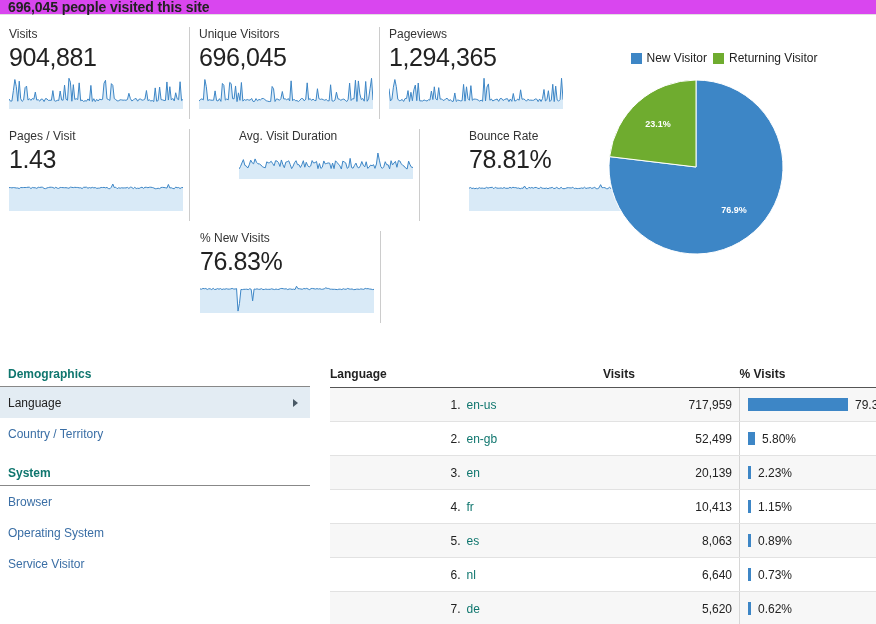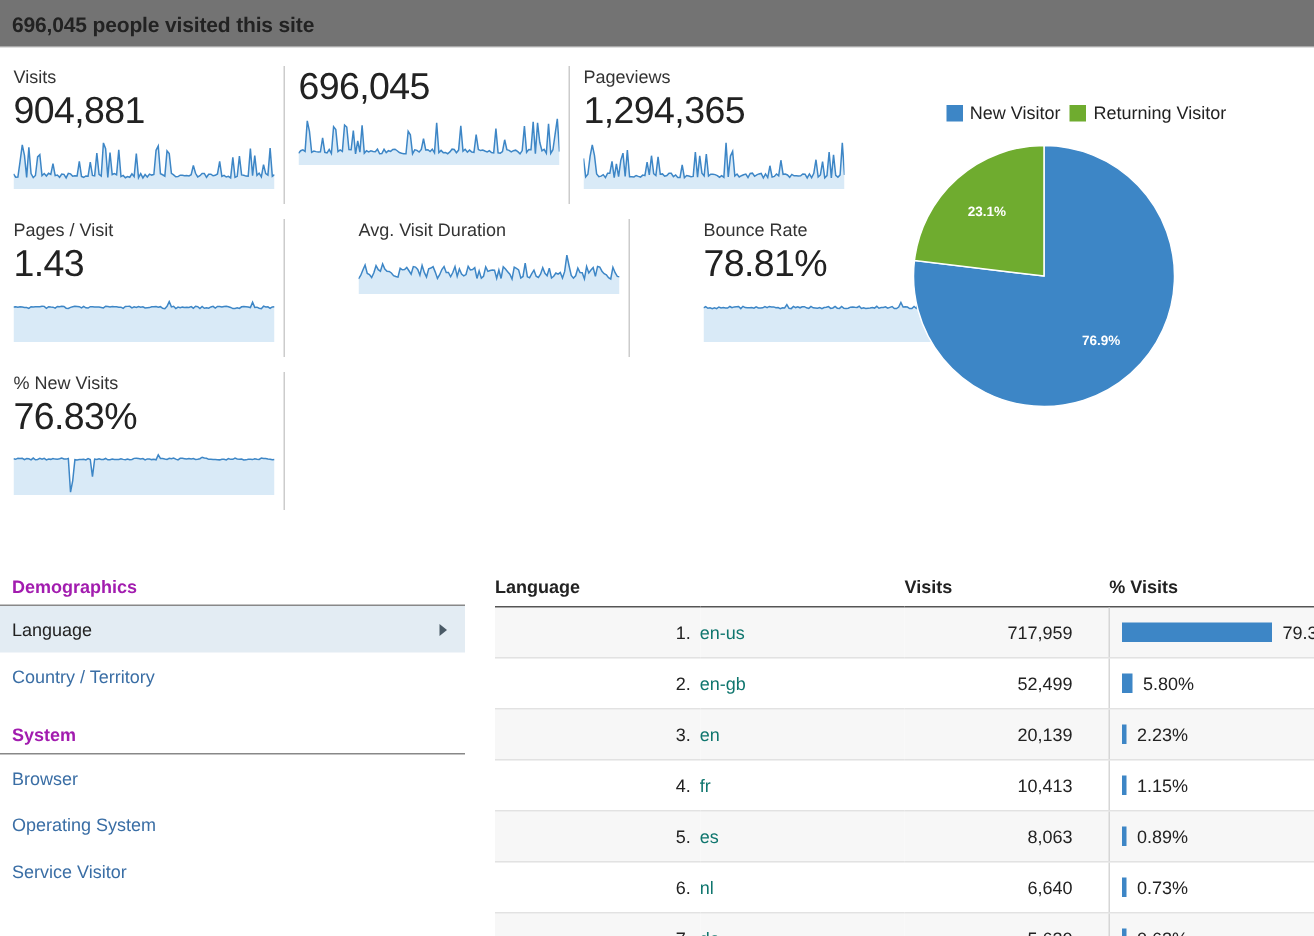--- a/index.html
+++ b/index.html
@@ -11,22 +11,22 @@
     height: 624px;
     overflow: hidden;
     background: #ffffff;
     font-family: "Liberation Sans", sans-serif;
     color: #000000;
     -webkit-font-smoothing: antialiased;
   }
 
   
   .header-bar {
-    height: 32px;
-    background: #737373;
+    height: 15px;
+    background: #d946ef;
     border-bottom: 1px solid #e0e0e0;
     display: flex;
     align-items: center;
     padding-left: 8px;
     box-sizing: border-box;
   }
   .header-title {
     font-size: 14px;
     font-weight: bold;
     color: #222222;
@@ -46,21 +46,21 @@
     width: 572px;
     height: 352px;
   }
 
   .metric-row {
     display: flex;
     height: 100px;
   }
   .metric-row.row1 { margin-top: 10px; }
   .metric-row.row2 { margin-top: 2px; gap: 40px; }
-  .metric-row.row3 { margin-top: 2px; }
+  .metric-row.row3 { margin-top: 2px; justify-content: center; }
 
   .metric-card {
     position: relative;
     width: 190px;
     box-sizing: border-box;
     padding-left: 9px;
     padding-right: 9px;
   }
   .metric-card.divided::after {
     content: "";
@@ -149,21 +149,21 @@
   
   .sidebar {
     position: absolute;
     left: 0;
     top: 0;
     width: 310px;
   }
   .sidebar-group-title {
     font-size: 12px;
     font-weight: bold;
-    color: #a21caf;
+    color: #0f766e;
     padding: 0 0 5px 8px;
     border-bottom: 1px solid #888888;
     line-height: 14px;
   }
   .sidebar-group-title.second {
     margin-top: 17px;
   }
   .sidebar-item {
     height: 31px;
     display: flex;
@@ -232,21 +232,21 @@
   td.cell-name {
     padding-left: 0;
   }
   td.cell-name a {
     color: #0f766e;
     text-decoration: none;
   }
   td.cell-visits {
     width: 90px;
     text-align: right;
-    padding-right: 24px;
+    padding-right: 7px;
     white-space: nowrap;
   }
   td.cell-pct {
     width: 140px;
     padding-left: 8px;
     border-left: 1px solid #d6d6d6;
   }
   .pct-wrap {
     display: flex;
     align-items: center;
@@ -276,20 +276,21 @@
         <div class="metric-label">Visits</div>
         <div class="metric-value">904,881</div>
         <div class="spark-wrap">
             <svg width="174" height="32" viewBox="0 0 174 32">
               <path d="M 0.00 21.94 L 1.46 24.15 L 2.92 24.02 L 4.39 13.63 L 5.85 2.56 L 7.31 9.60 L 8.77 24.25 L 10.24 4.19 L 11.70 21.73 L 13.16 24.35 L 14.62 23.00 L 16.08 10.63 L 17.55 9.11 L 19.01 23.11 L 20.47 21.66 L 21.93 23.37 L 23.39 21.52 L 24.86 22.23 L 26.32 15.08 L 27.78 23.08 L 29.24 22.70 L 30.71 24.15 L 32.17 22.06 L 33.63 22.24 L 35.09 24.56 L 36.55 21.56 L 38.02 21.93 L 39.48 23.51 L 40.94 23.23 L 42.40 23.33 L 43.87 13.62 L 45.33 23.61 L 46.79 24.21 L 48.25 23.29 L 49.71 23.51 L 51.18 14.03 L 52.64 22.96 L 54.10 23.19 L 55.56 8.12 L 57.03 22.19 L 58.49 23.35 L 59.95 1.28 L 61.41 5.18 L 62.87 24.24 L 64.34 7.67 L 65.80 22.36 L 67.26 21.74 L 68.72 22.49 L 70.18 5.87 L 71.65 23.76 L 73.11 22.96 L 74.57 24.50 L 76.03 23.66 L 77.50 24.17 L 78.96 21.91 L 80.42 23.77 L 81.88 8.42 L 83.34 24.44 L 84.81 21.72 L 86.27 24.63 L 87.73 22.37 L 89.19 24.02 L 90.66 22.06 L 92.12 22.73 L 93.58 22.32 L 95.04 6.21 L 96.50 3.27 L 97.97 21.78 L 99.43 22.52 L 100.89 23.41 L 102.35 6.64 L 103.82 8.39 L 105.28 21.58 L 106.74 22.55 L 108.20 23.83 L 109.66 23.75 L 111.13 22.80 L 112.59 22.89 L 114.05 23.19 L 115.51 23.07 L 116.97 23.27 L 118.44 22.52 L 119.90 16.31 L 121.36 21.53 L 122.82 23.93 L 124.29 23.17 L 125.75 21.70 L 127.21 21.62 L 128.67 24.19 L 130.13 22.15 L 131.60 22.11 L 133.06 23.21 L 134.52 22.90 L 135.98 21.95 L 137.45 13.53 L 138.91 23.58 L 140.37 22.87 L 141.83 24.00 L 143.29 23.52 L 144.76 24.60 L 146.22 10.92 L 147.68 24.26 L 149.14 23.58 L 150.61 10.06 L 152.07 22.60 L 153.53 22.87 L 154.99 23.41 L 156.45 23.50 L 157.92 4.96 L 159.38 23.06 L 160.84 9.71 L 162.30 22.91 L 163.76 21.46 L 165.23 23.95 L 166.69 15.78 L 168.15 21.73 L 169.61 22.71 L 171.08 4.74 L 172.54 23.59 L 174.00 22.41 L 174 32 L 0 32 Z" fill="#d9eaf7"></path>
               <path d="M 0.00 21.94 L 1.46 24.15 L 2.92 24.02 L 4.39 13.63 L 5.85 2.56 L 7.31 9.60 L 8.77 24.25 L 10.24 4.19 L 11.70 21.73 L 13.16 24.35 L 14.62 23.00 L 16.08 10.63 L 17.55 9.11 L 19.01 23.11 L 20.47 21.66 L 21.93 23.37 L 23.39 21.52 L 24.86 22.23 L 26.32 15.08 L 27.78 23.08 L 29.24 22.70 L 30.71 24.15 L 32.17 22.06 L 33.63 22.24 L 35.09 24.56 L 36.55 21.56 L 38.02 21.93 L 39.48 23.51 L 40.94 23.23 L 42.40 23.33 L 43.87 13.62 L 45.33 23.61 L 46.79 24.21 L 48.25 23.29 L 49.71 23.51 L 51.18 14.03 L 52.64 22.96 L 54.10 23.19 L 55.56 8.12 L 57.03 22.19 L 58.49 23.35 L 59.95 1.28 L 61.41 5.18 L 62.87 24.24 L 64.34 7.67 L 65.80 22.36 L 67.26 21.74 L 68.72 22.49 L 70.18 5.87 L 71.65 23.76 L 73.11 22.96 L 74.57 24.50 L 76.03 23.66 L 77.50 24.17 L 78.96 21.91 L 80.42 23.77 L 81.88 8.42 L 83.34 24.44 L 84.81 21.72 L 86.27 24.63 L 87.73 22.37 L 89.19 24.02 L 90.66 22.06 L 92.12 22.73 L 93.58 22.32 L 95.04 6.21 L 96.50 3.27 L 97.97 21.78 L 99.43 22.52 L 100.89 23.41 L 102.35 6.64 L 103.82 8.39 L 105.28 21.58 L 106.74 22.55 L 108.20 23.83 L 109.66 23.75 L 111.13 22.80 L 112.59 22.89 L 114.05 23.19 L 115.51 23.07 L 116.97 23.27 L 118.44 22.52 L 119.90 16.31 L 121.36 21.53 L 122.82 23.93 L 124.29 23.17 L 125.75 21.70 L 127.21 21.62 L 128.67 24.19 L 130.13 22.15 L 131.60 22.11 L 133.06 23.21 L 134.52 22.90 L 135.98 21.95 L 137.45 13.53 L 138.91 23.58 L 140.37 22.87 L 141.83 24.00 L 143.29 23.52 L 144.76 24.60 L 146.22 10.92 L 147.68 24.26 L 149.14 23.58 L 150.61 10.06 L 152.07 22.60 L 153.53 22.87 L 154.99 23.41 L 156.45 23.50 L 157.92 4.96 L 159.38 23.06 L 160.84 9.71 L 162.30 22.91 L 163.76 21.46 L 165.23 23.95 L 166.69 15.78 L 168.15 21.73 L 169.61 22.71 L 171.08 4.74 L 172.54 23.59 L 174.00 22.41" fill="none" stroke="#3d86c6" stroke-width="1"></path>
             </svg>
           </div>
       </div>
       <div class="metric-card divided">
+        <div class="metric-label">Unique Visitors</div>
         <div class="metric-value">696,045</div>
         <div class="spark-wrap">
             <svg width="174" height="32" viewBox="0 0 174 32">
               <path d="M 0.00 24.20 L 1.46 22.46 L 2.92 21.86 L 4.39 22.89 L 5.85 2.56 L 7.31 9.60 L 8.77 23.57 L 10.24 22.75 L 11.70 23.08 L 13.16 23.26 L 14.62 23.20 L 16.08 13.89 L 17.55 23.53 L 19.01 23.97 L 20.47 21.68 L 21.93 24.36 L 23.39 6.45 L 24.86 8.42 L 26.32 23.13 L 27.78 21.99 L 29.24 22.91 L 30.71 5.42 L 32.17 6.67 L 33.63 21.68 L 35.09 21.84 L 36.55 8.98 L 38.02 24.62 L 39.48 15.85 L 40.94 23.39 L 42.40 5.51 L 43.87 24.13 L 45.33 22.51 L 46.79 23.26 L 48.25 22.50 L 49.71 23.04 L 51.18 23.10 L 52.64 21.45 L 54.10 24.49 L 55.56 24.42 L 57.03 21.56 L 58.49 23.76 L 59.95 22.46 L 61.41 22.93 L 62.87 21.61 L 64.34 21.47 L 65.80 22.49 L 67.26 23.71 L 68.72 24.18 L 70.18 24.56 L 71.65 24.48 L 73.11 9.48 L 74.57 11.87 L 76.03 24.51 L 77.50 21.92 L 78.96 22.24 L 80.42 23.33 L 81.88 21.57 L 83.34 14.51 L 84.81 22.00 L 86.27 21.85 L 87.73 22.99 L 89.19 21.49 L 90.66 23.92 L 92.12 3.83 L 93.58 23.73 L 95.04 22.25 L 96.50 23.76 L 97.97 23.62 L 99.43 24.51 L 100.89 23.25 L 102.35 21.45 L 103.82 21.67 L 105.28 23.86 L 106.74 22.06 L 108.20 5.85 L 109.66 22.79 L 111.13 21.53 L 112.59 23.41 L 114.05 22.08 L 115.51 23.40 L 116.97 23.64 L 118.44 11.72 L 119.90 21.65 L 121.36 22.37 L 122.82 22.01 L 124.29 22.68 L 125.75 23.24 L 127.21 22.48 L 128.67 23.76 L 130.13 23.88 L 131.60 7.78 L 133.06 23.89 L 134.52 24.10 L 135.98 23.07 L 137.45 15.19 L 138.91 21.78 L 140.37 22.24 L 141.83 23.27 L 143.29 22.46 L 144.76 22.10 L 146.22 23.08 L 147.68 24.59 L 149.14 22.37 L 150.61 6.10 L 152.07 23.52 L 153.53 21.74 L 154.99 21.87 L 156.45 3.22 L 157.92 24.47 L 159.38 3.94 L 160.84 16.87 L 162.30 22.54 L 163.76 21.51 L 165.23 24.18 L 166.69 4.47 L 168.15 24.25 L 169.61 21.82 L 171.08 11.41 L 172.54 1.28 L 174.00 23.08 L 174 32 L 0 32 Z" fill="#d9eaf7"></path>
               <path d="M 0.00 24.20 L 1.46 22.46 L 2.92 21.86 L 4.39 22.89 L 5.85 2.56 L 7.31 9.60 L 8.77 23.57 L 10.24 22.75 L 11.70 23.08 L 13.16 23.26 L 14.62 23.20 L 16.08 13.89 L 17.55 23.53 L 19.01 23.97 L 20.47 21.68 L 21.93 24.36 L 23.39 6.45 L 24.86 8.42 L 26.32 23.13 L 27.78 21.99 L 29.24 22.91 L 30.71 5.42 L 32.17 6.67 L 33.63 21.68 L 35.09 21.84 L 36.55 8.98 L 38.02 24.62 L 39.48 15.85 L 40.94 23.39 L 42.40 5.51 L 43.87 24.13 L 45.33 22.51 L 46.79 23.26 L 48.25 22.50 L 49.71 23.04 L 51.18 23.10 L 52.64 21.45 L 54.10 24.49 L 55.56 24.42 L 57.03 21.56 L 58.49 23.76 L 59.95 22.46 L 61.41 22.93 L 62.87 21.61 L 64.34 21.47 L 65.80 22.49 L 67.26 23.71 L 68.72 24.18 L 70.18 24.56 L 71.65 24.48 L 73.11 9.48 L 74.57 11.87 L 76.03 24.51 L 77.50 21.92 L 78.96 22.24 L 80.42 23.33 L 81.88 21.57 L 83.34 14.51 L 84.81 22.00 L 86.27 21.85 L 87.73 22.99 L 89.19 21.49 L 90.66 23.92 L 92.12 3.83 L 93.58 23.73 L 95.04 22.25 L 96.50 23.76 L 97.97 23.62 L 99.43 24.51 L 100.89 23.25 L 102.35 21.45 L 103.82 21.67 L 105.28 23.86 L 106.74 22.06 L 108.20 5.85 L 109.66 22.79 L 111.13 21.53 L 112.59 23.41 L 114.05 22.08 L 115.51 23.40 L 116.97 23.64 L 118.44 11.72 L 119.90 21.65 L 121.36 22.37 L 122.82 22.01 L 124.29 22.68 L 125.75 23.24 L 127.21 22.48 L 128.67 23.76 L 130.13 23.88 L 131.60 7.78 L 133.06 23.89 L 134.52 24.10 L 135.98 23.07 L 137.45 15.19 L 138.91 21.78 L 140.37 22.24 L 141.83 23.27 L 143.29 22.46 L 144.76 22.10 L 146.22 23.08 L 147.68 24.59 L 149.14 22.37 L 150.61 6.10 L 152.07 23.52 L 153.53 21.74 L 154.99 21.87 L 156.45 3.22 L 157.92 24.47 L 159.38 3.94 L 160.84 16.87 L 162.30 22.54 L 163.76 21.51 L 165.23 24.18 L 166.69 4.47 L 168.15 24.25 L 169.61 21.82 L 171.08 11.41 L 172.54 1.28 L 174.00 23.08" fill="none" stroke="#3d86c6" stroke-width="1"></path>
             </svg>
           </div>
       </div>
       <div class="metric-card">
         <div class="metric-label">Pageviews</div>

